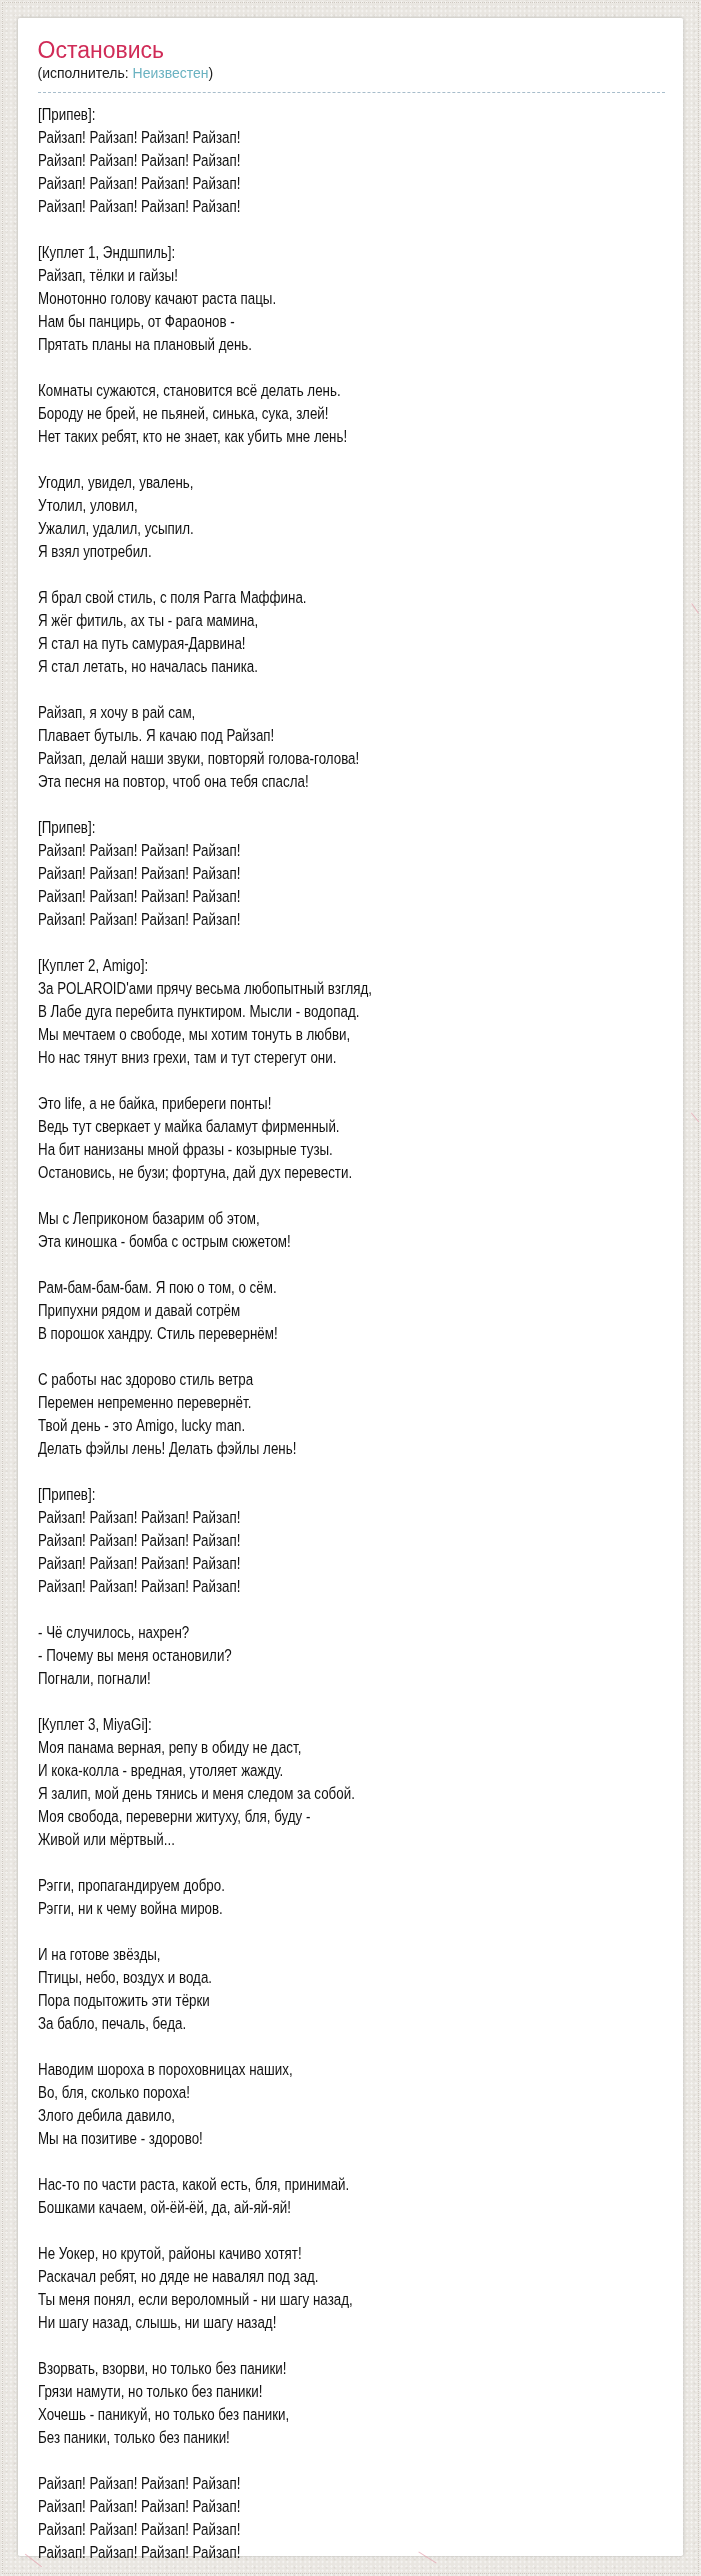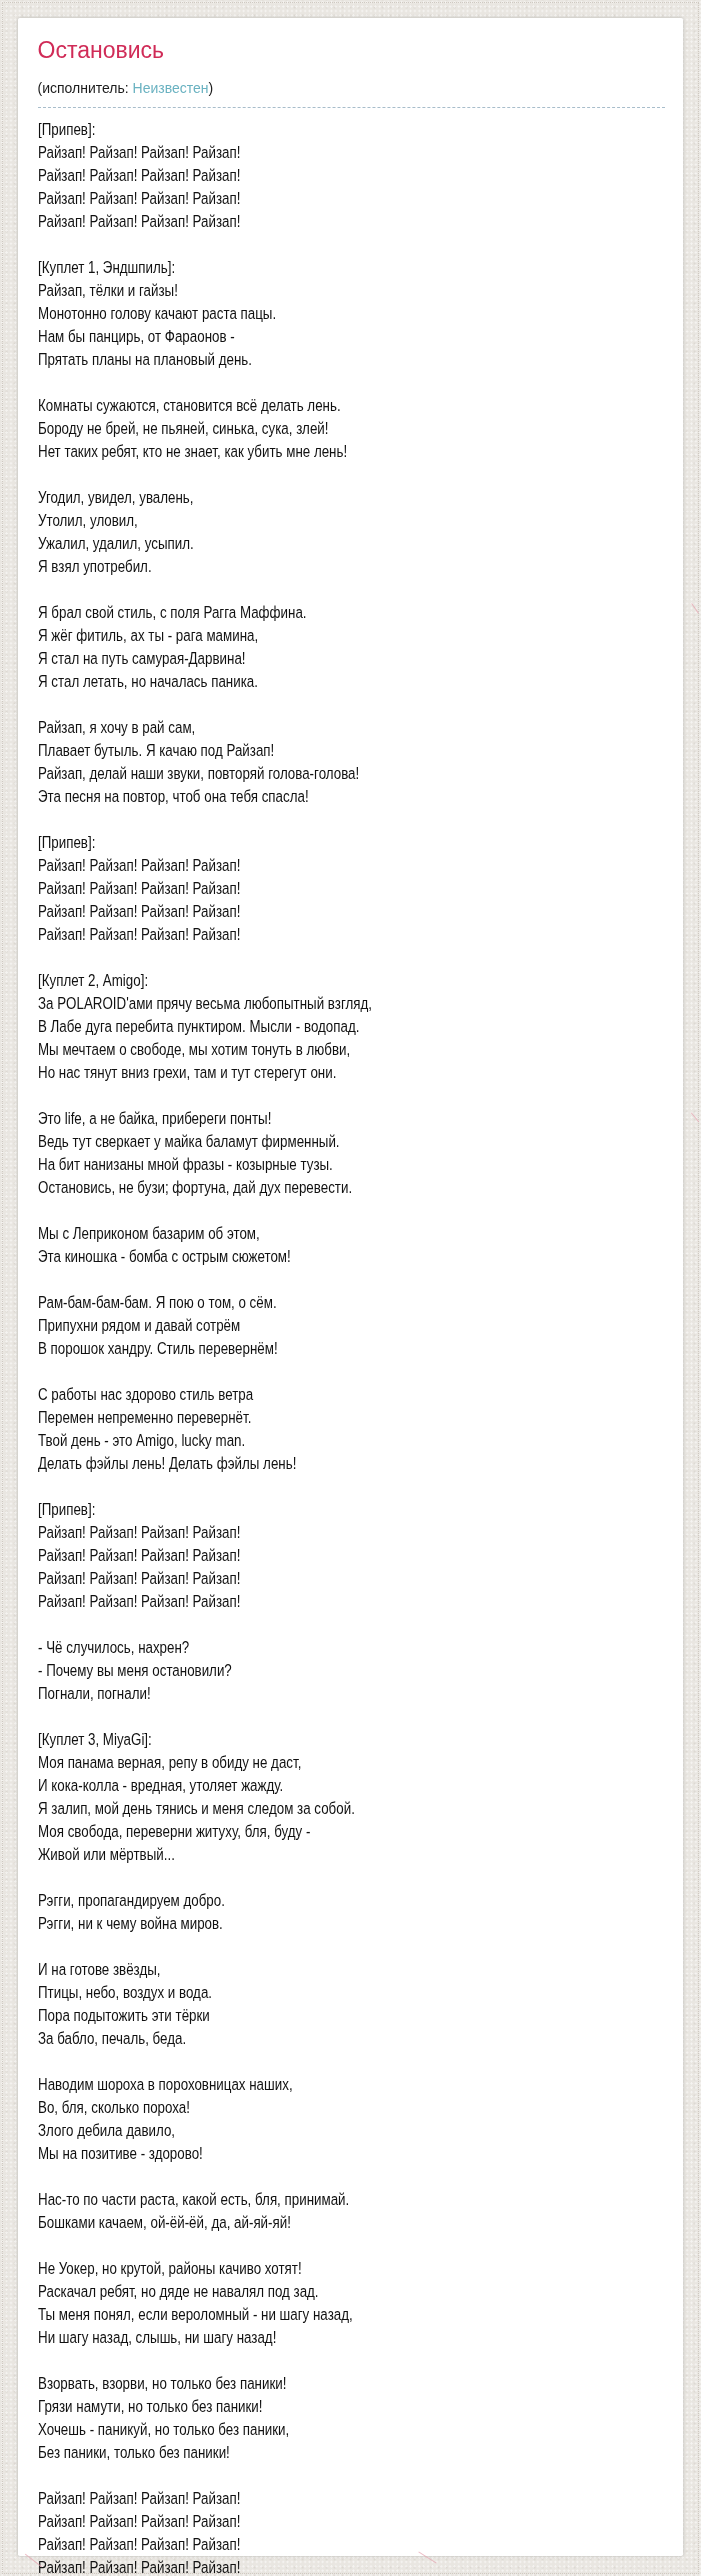--- a/index.html
+++ b/index.html
@@ -37,21 +37,21 @@
     border-radius:1.8px;
     box-shadow:0 0 3.5px rgba(0,0,0,.22);
     padding:19px 17.5px 0 20px;
   }
   h1.song-title{
     margin:0;font-size:23px;line-height:26px;font-weight:normal;
     color:var(--title);
     letter-spacing:0;
   }
   .artist-line{
-    margin-top:16px;font-size:14px;line-height:19px;color:var(--subtitle-text);
+    margin-top:1px;font-size:14px;line-height:19px;color:var(--subtitle-text);
   }
   .artist-line a{
     color:var(--artist-link);text-decoration:none;
   }
   .header-block{
     border-bottom:0.9px dashed var(--divider);
     padding-bottom:9.6px;
   }
   .lyrics{
     margin-top:9.6px;

